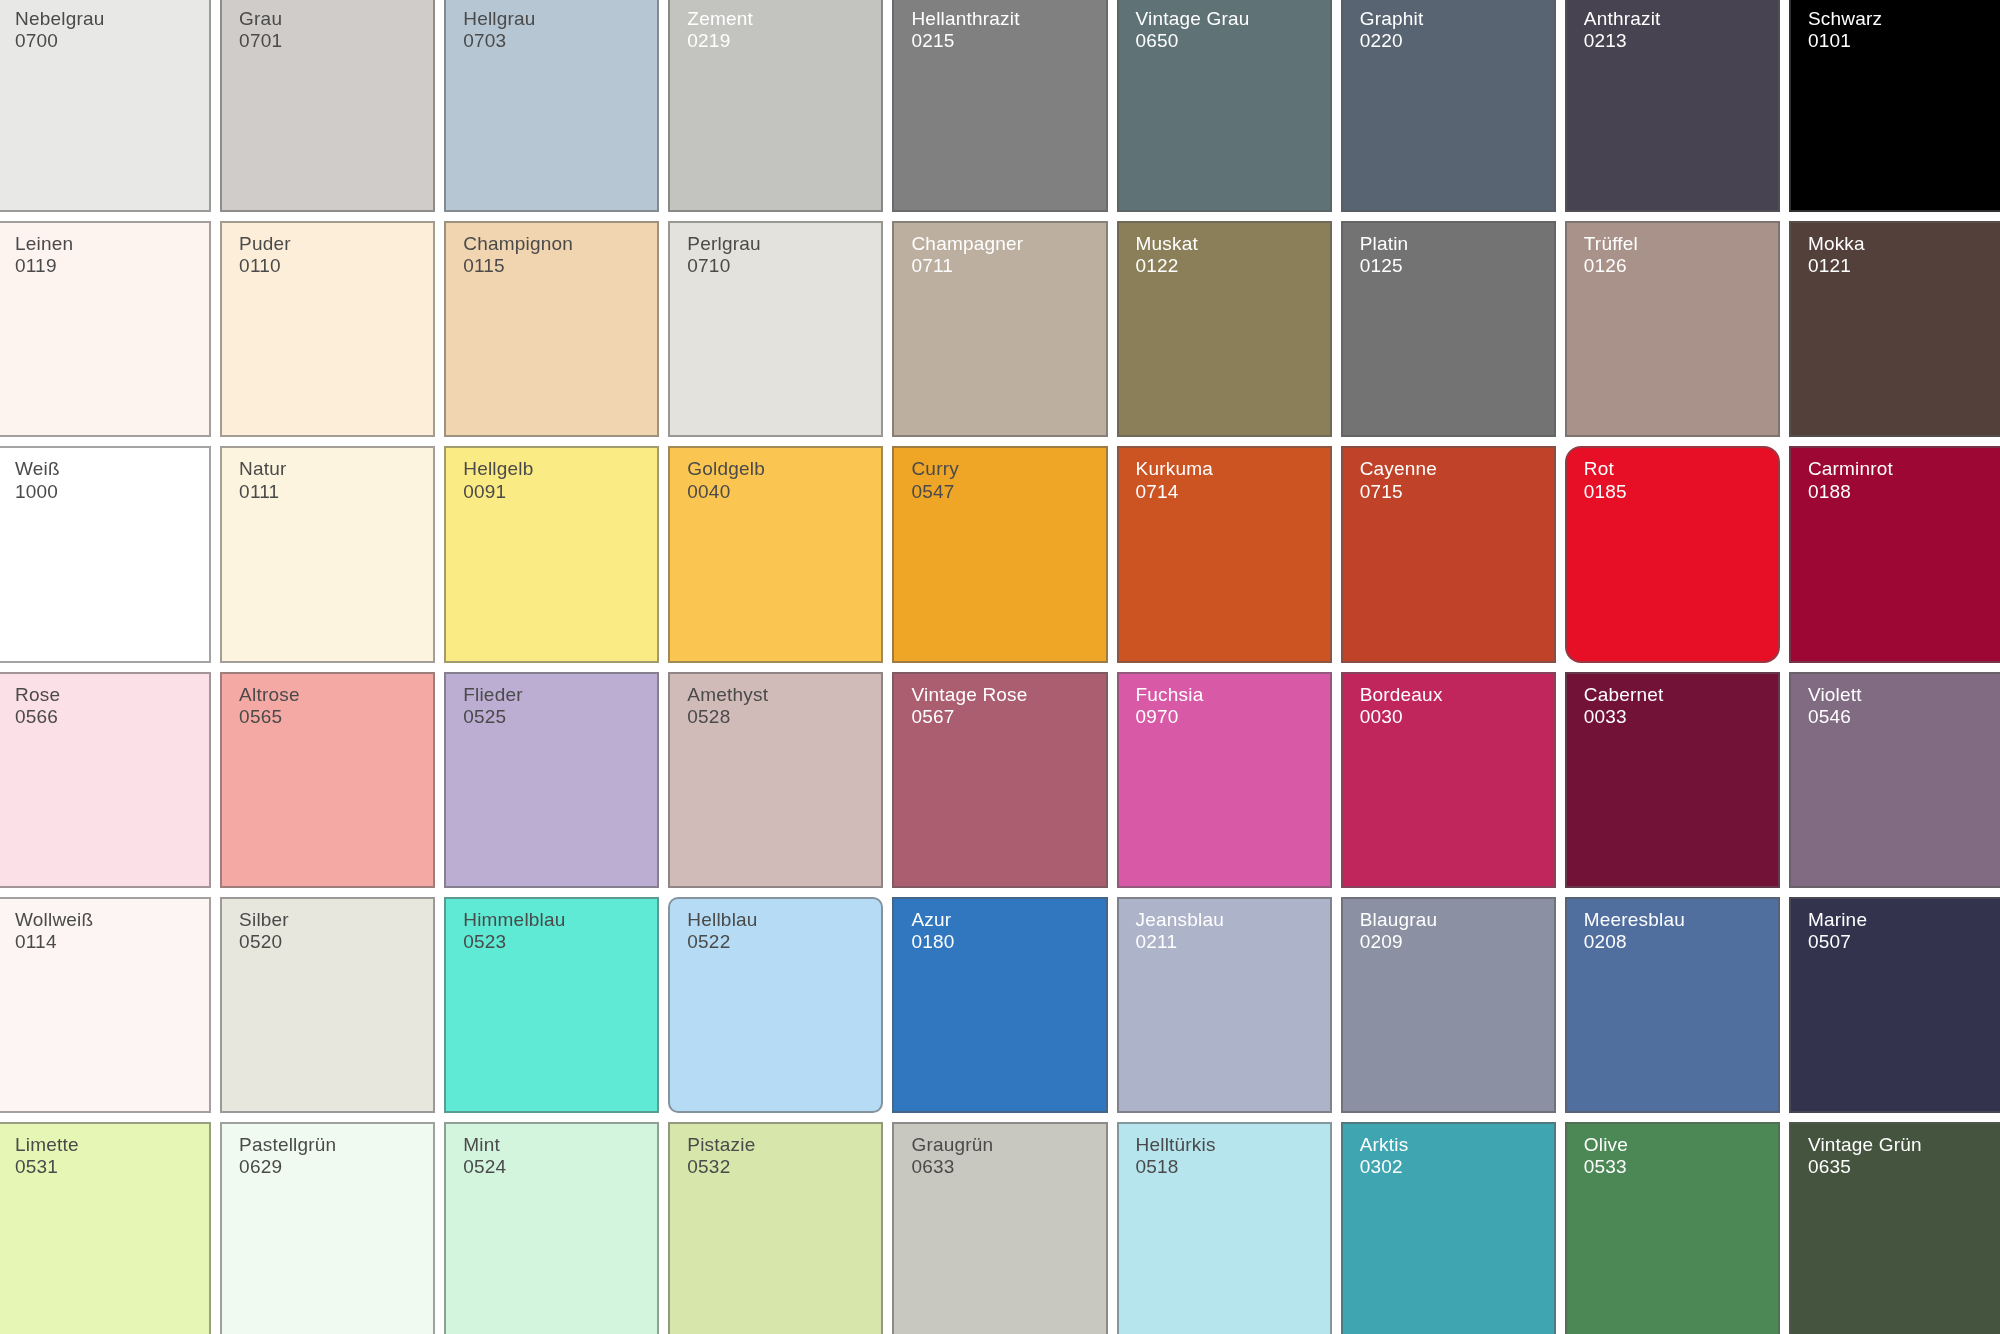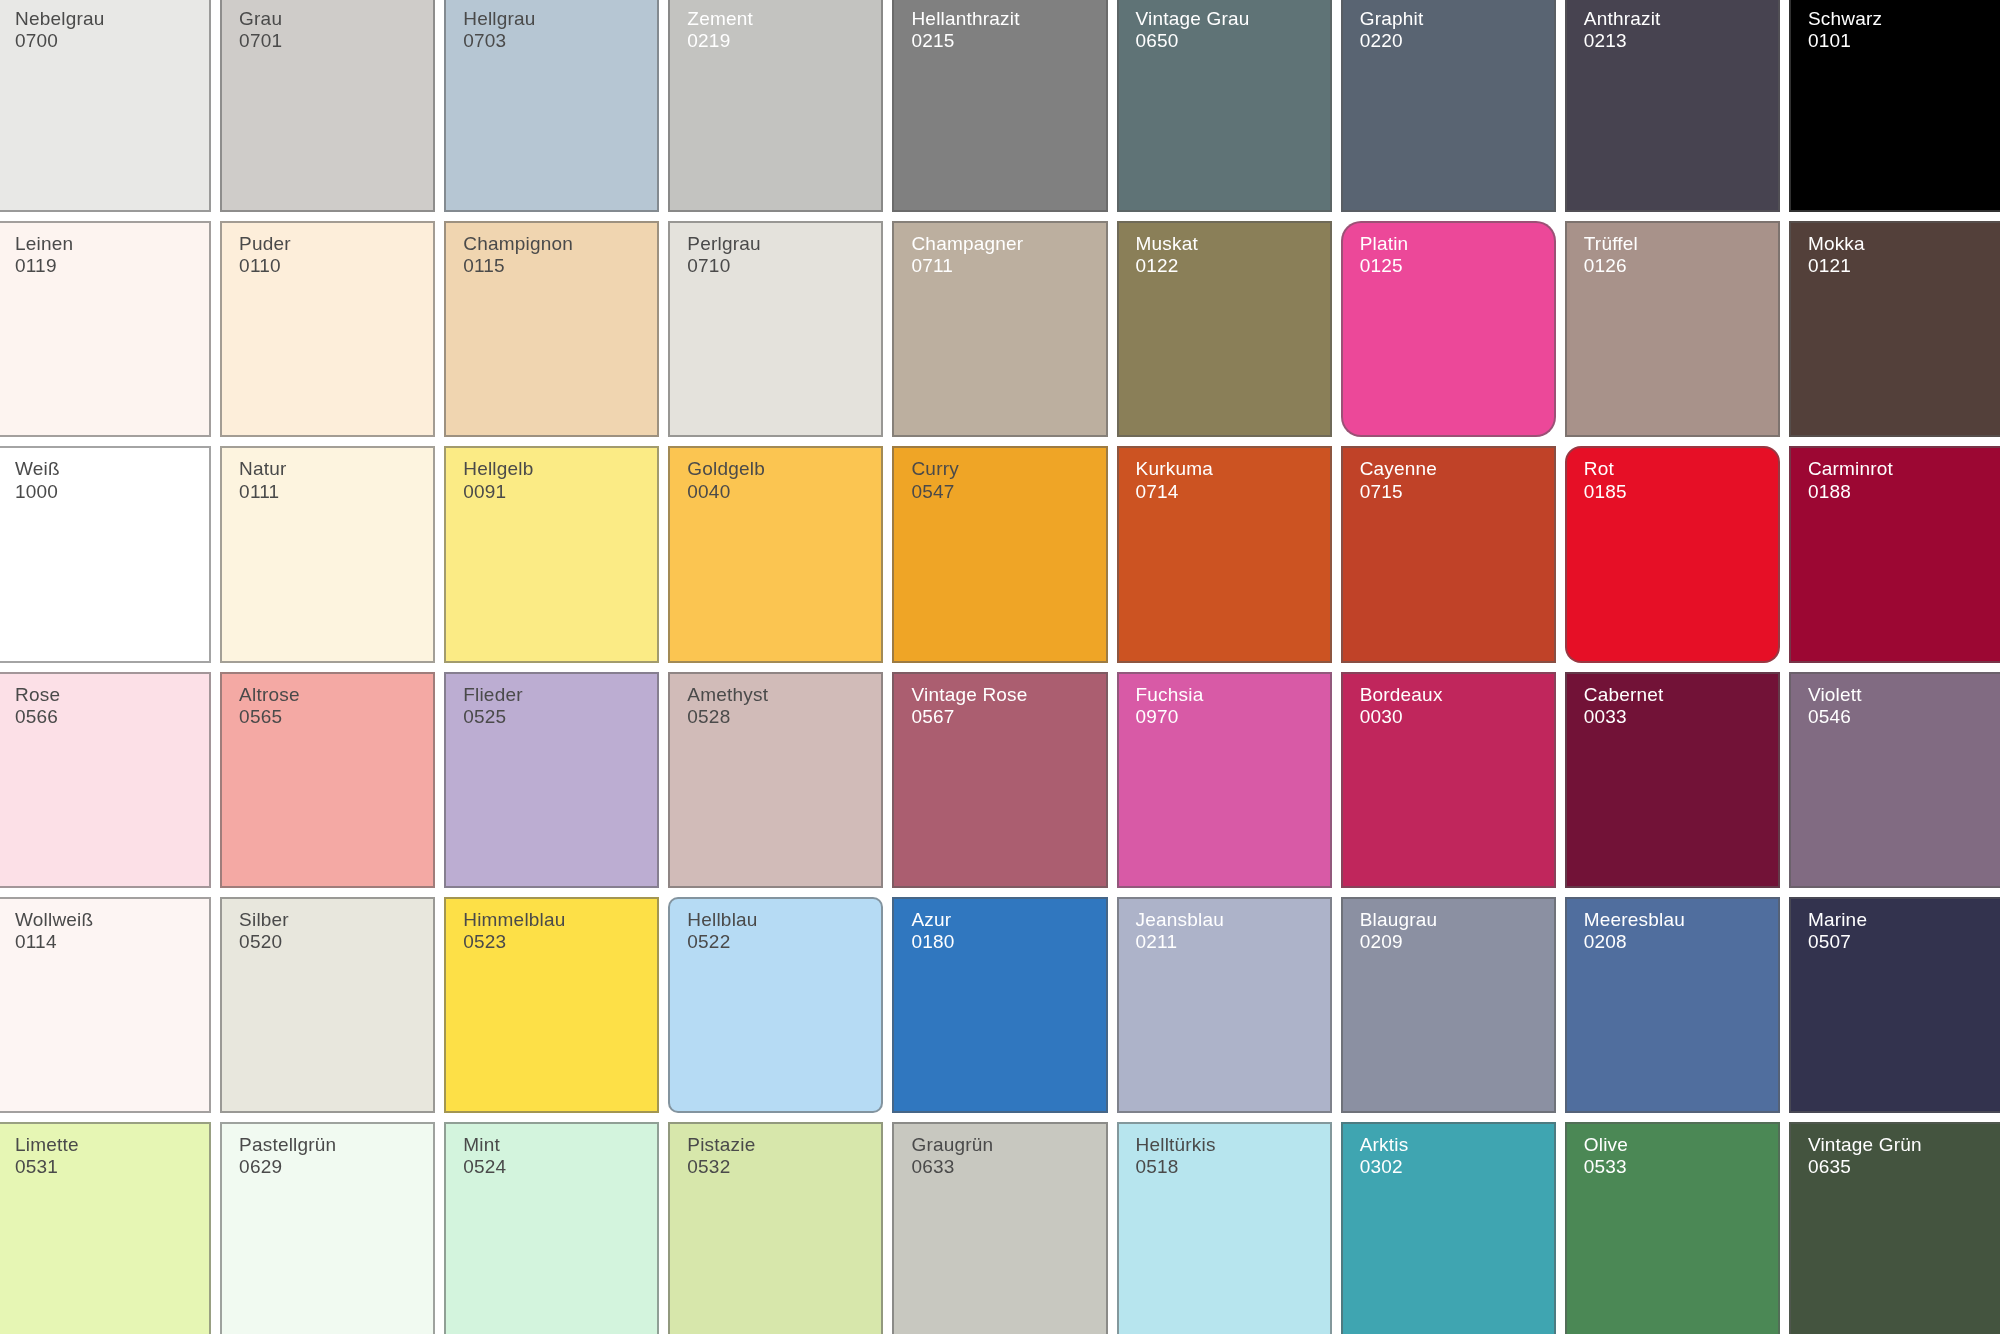--- a/index.html
+++ b/index.html
@@ -150,21 +150,21 @@
         <span class="swatch-name">Champagner</span>
         <span class="swatch-code">0711</span>
       </div>
     </div>
     <div class="swatch light-text" style="background: rgb(138, 127, 88);">
       <div class="swatch-label">
         <span class="swatch-name">Muskat</span>
         <span class="swatch-code">0122</span>
       </div>
     </div>
-    <div class="swatch light-text" style="background: #ec4899; border-radius: 20px;">
+    <div class="swatch light-text" style="background: #737373;">
       <div class="swatch-label">
         <span class="swatch-name">Platin</span>
         <span class="swatch-code">0125</span>
       </div>
     </div>
     <div class="swatch light-text" style="background: rgb(168, 146, 138);">
       <div class="swatch-label">
         <span class="swatch-name">Trüffel</span>
         <span class="swatch-code">0126</span>
       </div>
@@ -288,21 +288,21 @@
         <span class="swatch-name">Wollweiß</span>
         <span class="swatch-code">0114</span>
       </div>
     </div>
     <div class="swatch dark-text" style="background: rgb(232, 231, 221);">
       <div class="swatch-label">
         <span class="swatch-name">Silber</span>
         <span class="swatch-code">0520</span>
       </div>
     </div>
-    <div class="swatch dark-text" style="background: #fde047; padding-left: 41px;">
+    <div class="swatch dark-text" style="background: #5eead4; padding-left: 41px;">
       <div class="swatch-label">
         <span class="swatch-name">Himmelblau</span>
         <span class="swatch-code">0523</span>
       </div>
     </div>
     <div class="swatch dark-text" style="background: rgb(182, 219, 244); border-radius: 10px;">
       <div class="swatch-label">
         <span class="swatch-name">Hellblau</span>
         <span class="swatch-code">0522</span>
       </div>

